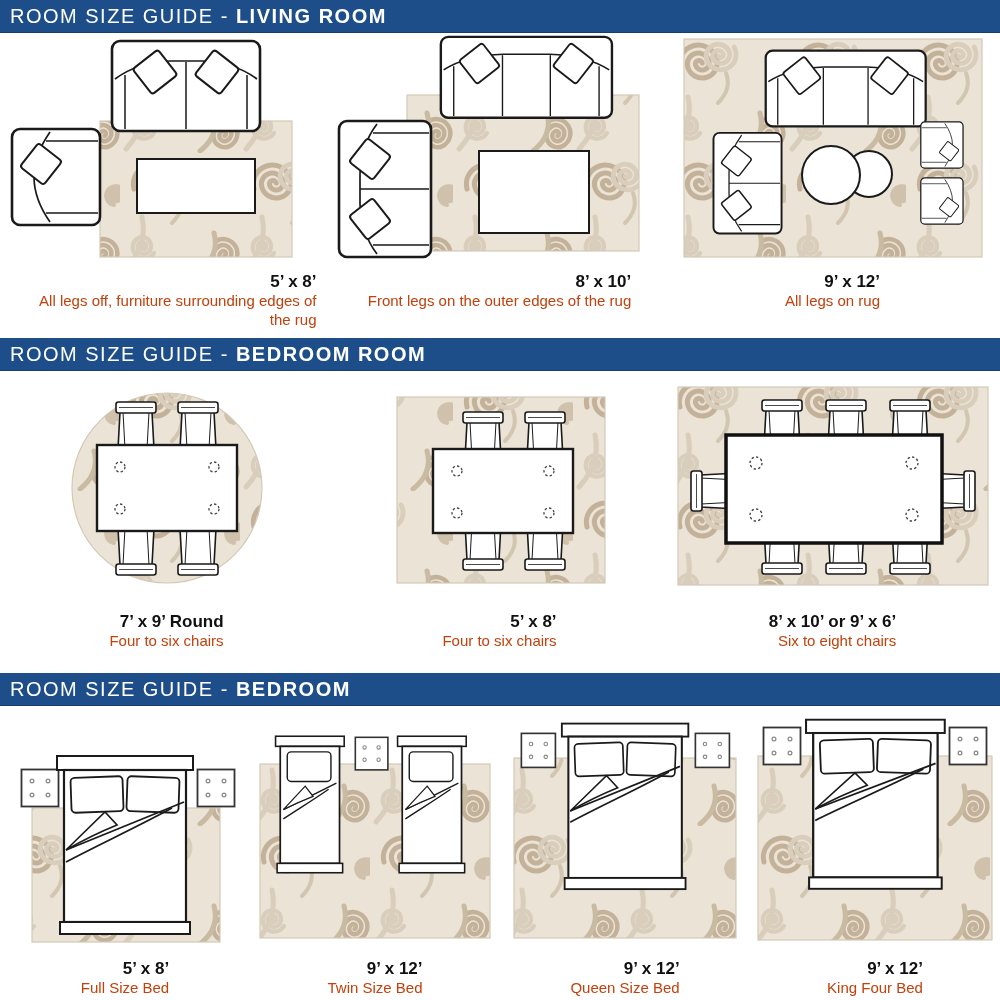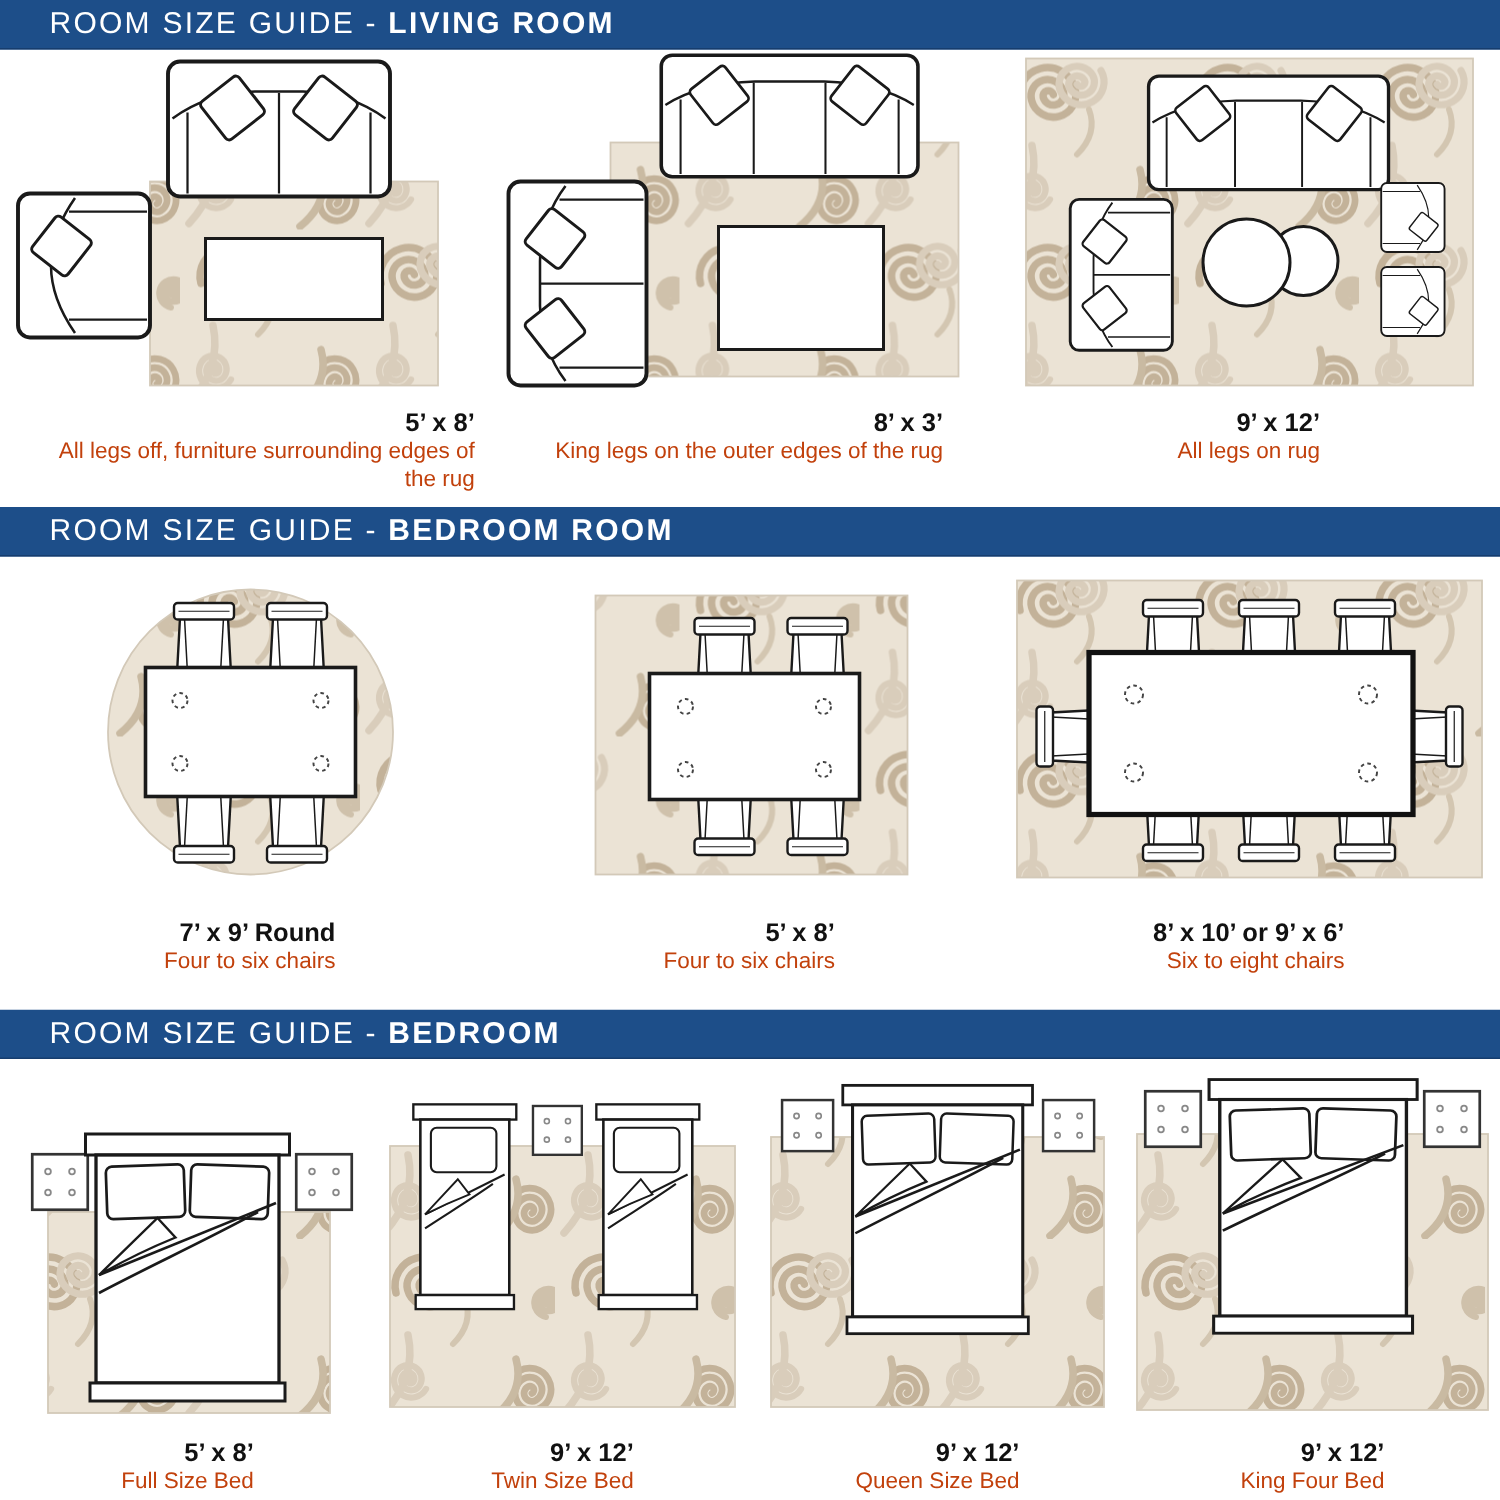--- a/index.html
+++ b/index.html
@@ -1,19 +1,19 @@
 <!DOCTYPE html>
 <html><head>
 <meta charset="utf-8">
 <style>
   html,body{margin:0;padding:0;background:#fff;}
   body{font-family:"Liberation Sans",sans-serif;color:#1a1a1a;}
   .page{width:1000px;height:1000px;background:#fff;overflow:hidden;position:relative;}
   .bar{height:33px;background:#1d4e89;color:#fff;display:flex;align-items:center;
-       padding-left:33px;box-sizing:border-box;border-bottom:1px solid #163d6e;}
+       padding-left:10px;box-sizing:border-box;border-bottom:1px solid #163d6e;}
   .bar-pre{font-size:20px;font-weight:400;letter-spacing:1.5px;white-space:pre;}
   .bar-room{font-size:20px;font-weight:700;letter-spacing:1.5px;}
   .section{overflow:hidden;}
   .sec1{height:338px;}
   .sec2{height:335px;}
   .sec3{height:327px;}
   .row{display:flex;}
   .col3{width:333px;display:flex;flex-direction:column;align-items:center;}
   .col4{width:250px;display:flex;flex-direction:column;align-items:center;}
   .caption{text-align:right;margin-top:2px;}
@@ -143,22 +143,22 @@
         </div>
       </div>
       <div class="col3">
         <svg width="333" height="236" viewBox="0 0 333 236">
           <rect x="74" y="62" width="232" height="156" fill="url(#swirl)" stroke="#d3c9b8" stroke-width="1.2"></rect>
           <rect x="146" y="118" width="110" height="82" fill="#fff" stroke="#1a1a1a" stroke-width="2"></rect>
           <use href="#sofa3" transform="translate(106,2) scale(0.92)"></use>
           <use href="#loveseat" transform="translate(4,226) rotate(-90)"></use>
         </svg>
         <div class="caption">
-          <div class="cap-size">8’ x 3’</div>
-          <div class="cap-desc">King legs on the outer edges of the rug</div>
+          <div class="cap-size">8’ x 10’</div>
+          <div class="cap-desc">Front legs on the outer edges of the rug</div>
         </div>
       </div>
       <div class="col3">
         <svg width="333" height="236" viewBox="0 0 333 236">
           <rect x="18" y="6" width="298" height="218" fill="url(#swirl)" stroke="#d3c9b8" stroke-width="1.2"></rect>
           <circle cx="203" cy="141" r="23" fill="#fff" stroke="#1a1a1a" stroke-width="2"></circle>
           <circle cx="165" cy="142" r="29" fill="#fff" stroke="#1a1a1a" stroke-width="2"></circle>
           <use href="#sofa3" transform="translate(98,16) scale(0.86)"></use>
           <use href="#loveseat" transform="translate(46,202) rotate(-90) scale(0.74)"></use>
           <use href="#armchair" transform="translate(298,88) rotate(90) scale(0.48)"></use>

